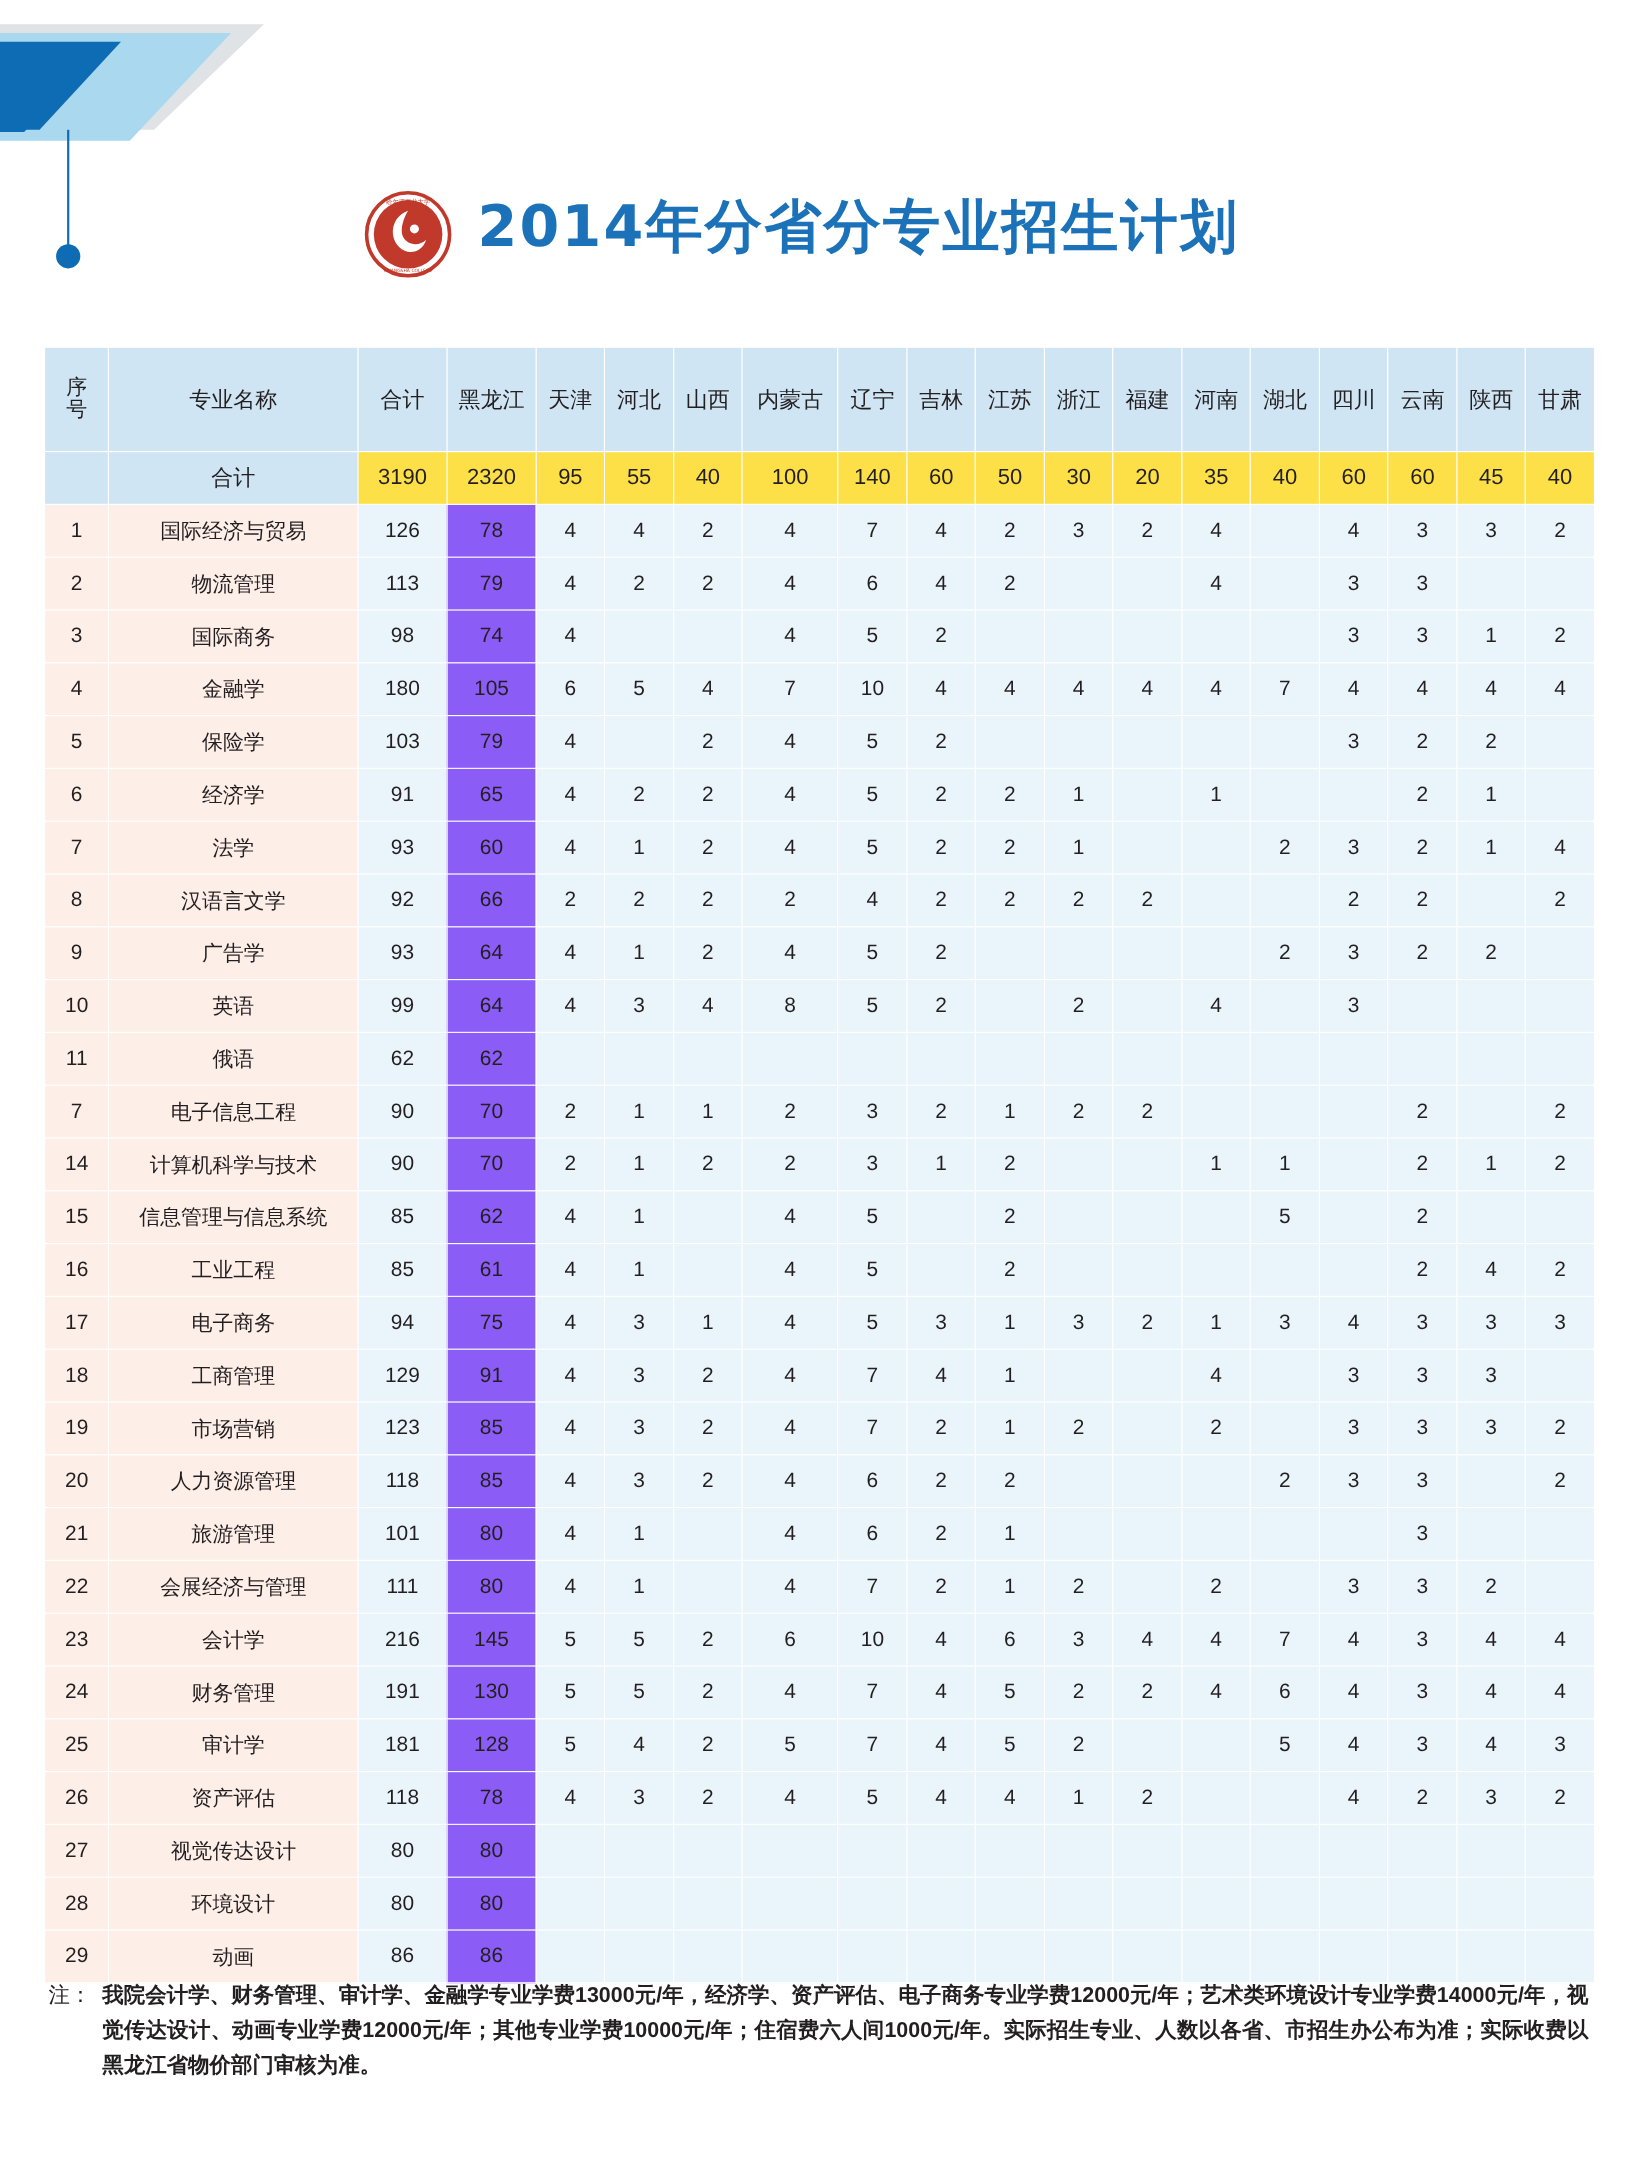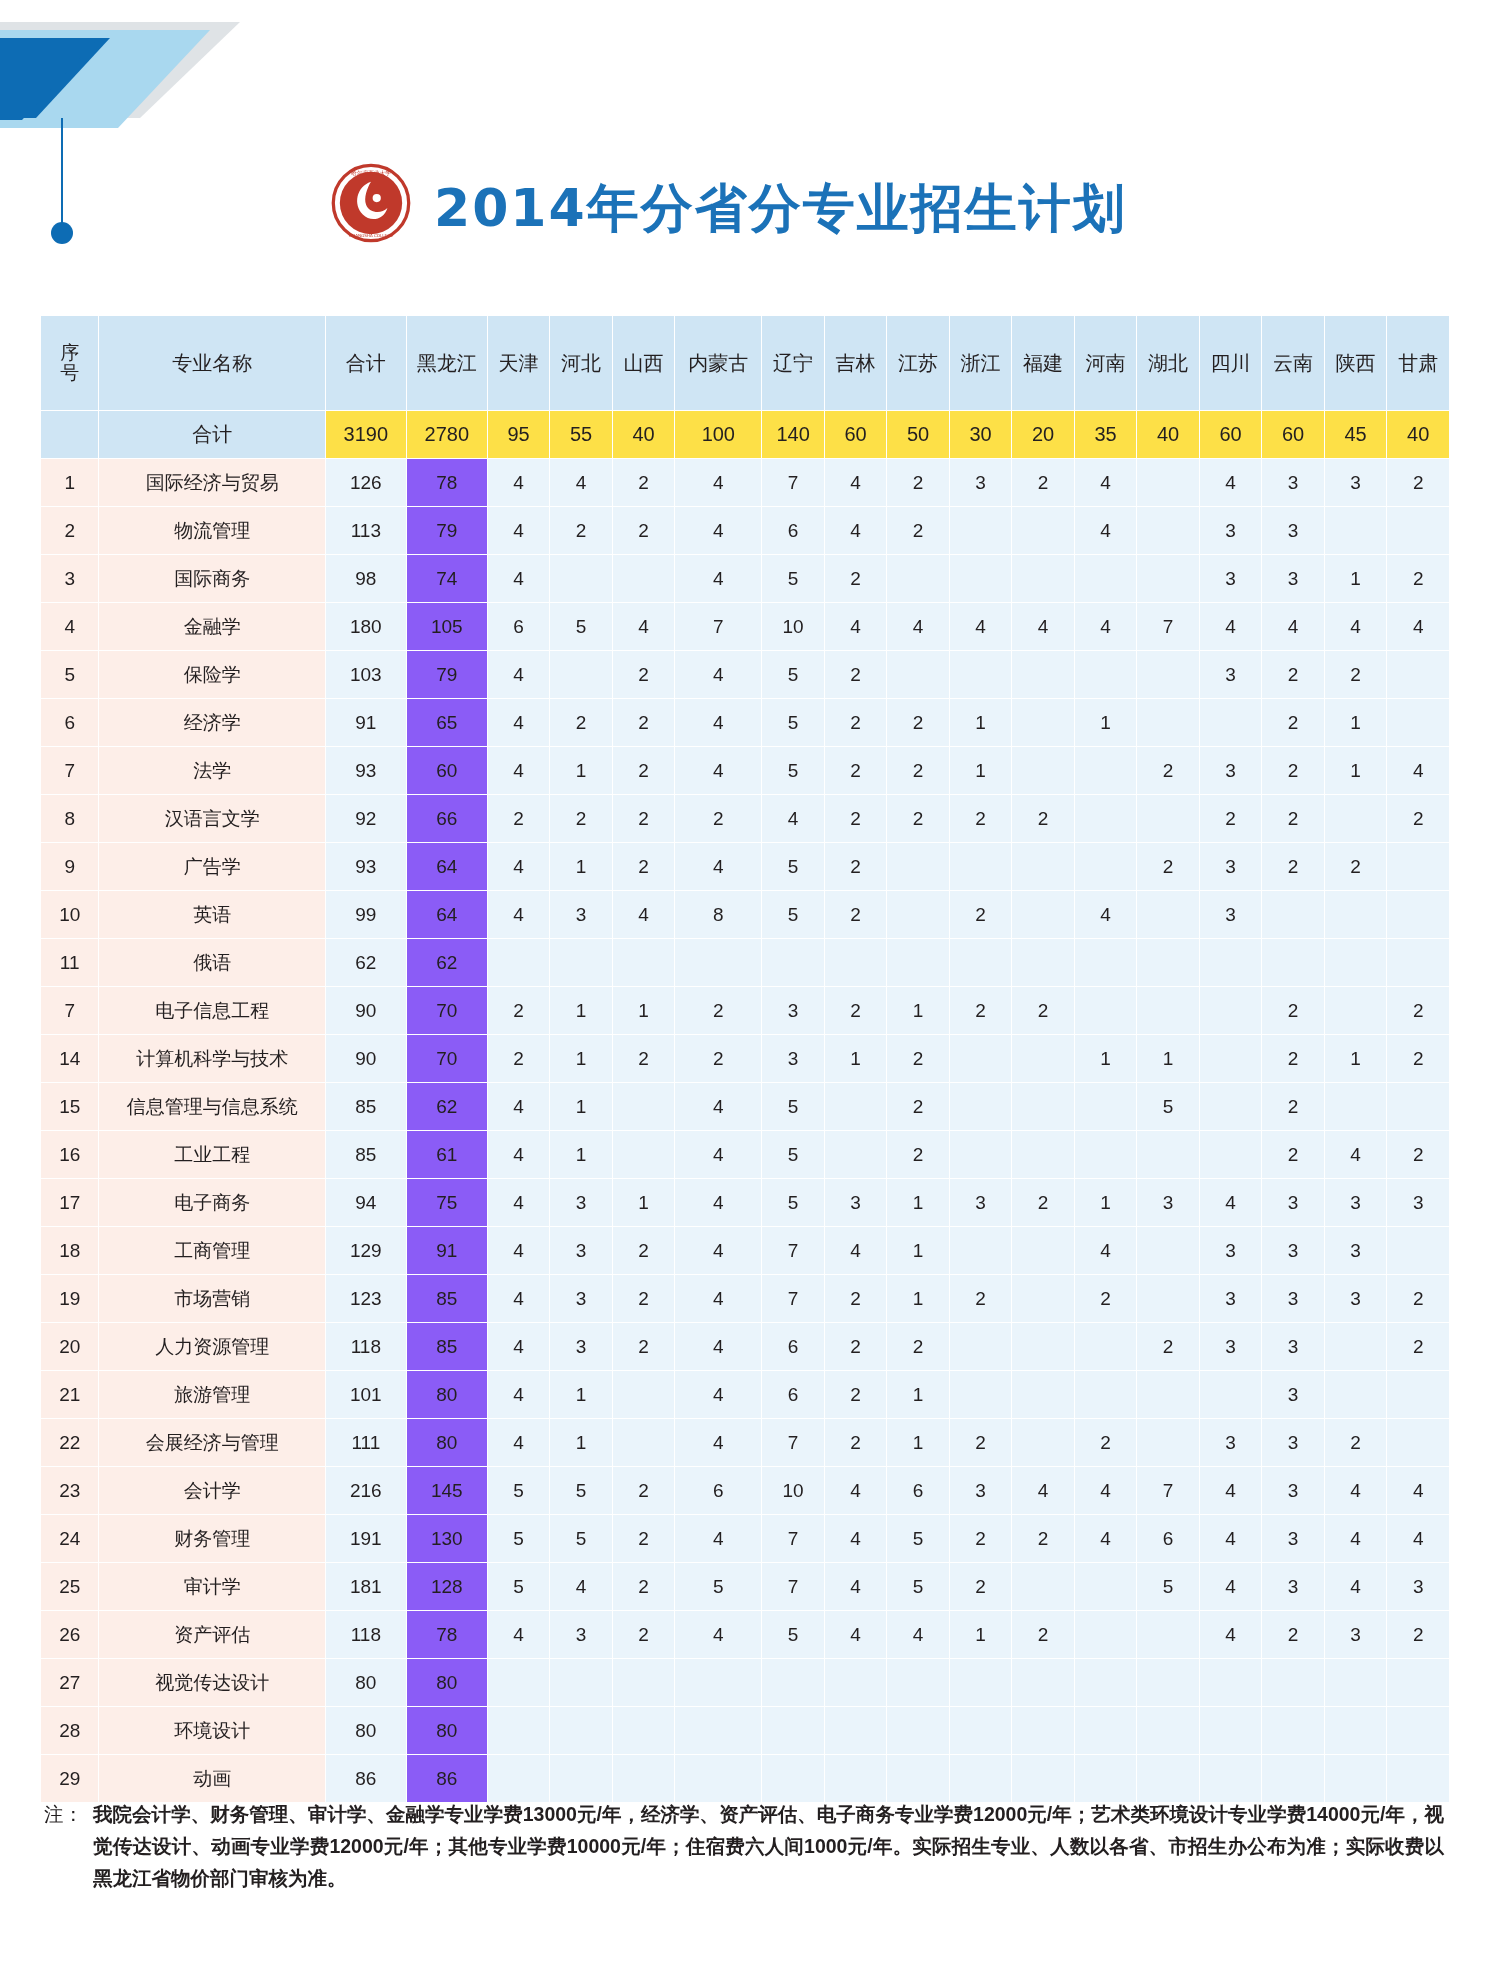--- a/index.html
+++ b/index.html
@@ -21,24 +21,24 @@
     top: 0;
     left: 0;
     width: 260px;
     height: 260px;
     pointer-events: none;
   }
 
   
   .header {
     position: absolute;
-    top: 162px;
+    top: 172px;
     left: 330px;
     display: flex;
-    align-items: flex-end;
+    align-items: flex-start;
     gap: 22px;
   }
   .logo {
     width: 82px;
     height: 82px;
     flex: 0 0 auto;
   }
   .title {
     font-size: 52px;
     font-weight: bold;
@@ -181,21 +181,21 @@
           <td class="num">湖北</td>
           <td class="num">四川</td>
           <td class="num">云南</td>
           <td class="num">陕西</td>
           <td class="num">甘肃</td>
         </tr>
         <tr class="sum">
           <td class="idx"></td>
           <td class="major">合计</td>
           <td class="tot">3190</td>
-          <td class="hlj">2780</td>
+          <td class="hlj">2320</td>
           <td class="num">95</td>
           <td class="num">55</td>
           <td class="num">40</td>
           <td class="wide">100</td>
           <td class="num">140</td>
           <td class="num">60</td>
           <td class="num">50</td>
           <td class="num">30</td>
           <td class="num">20</td>
           <td class="num">35</td>

